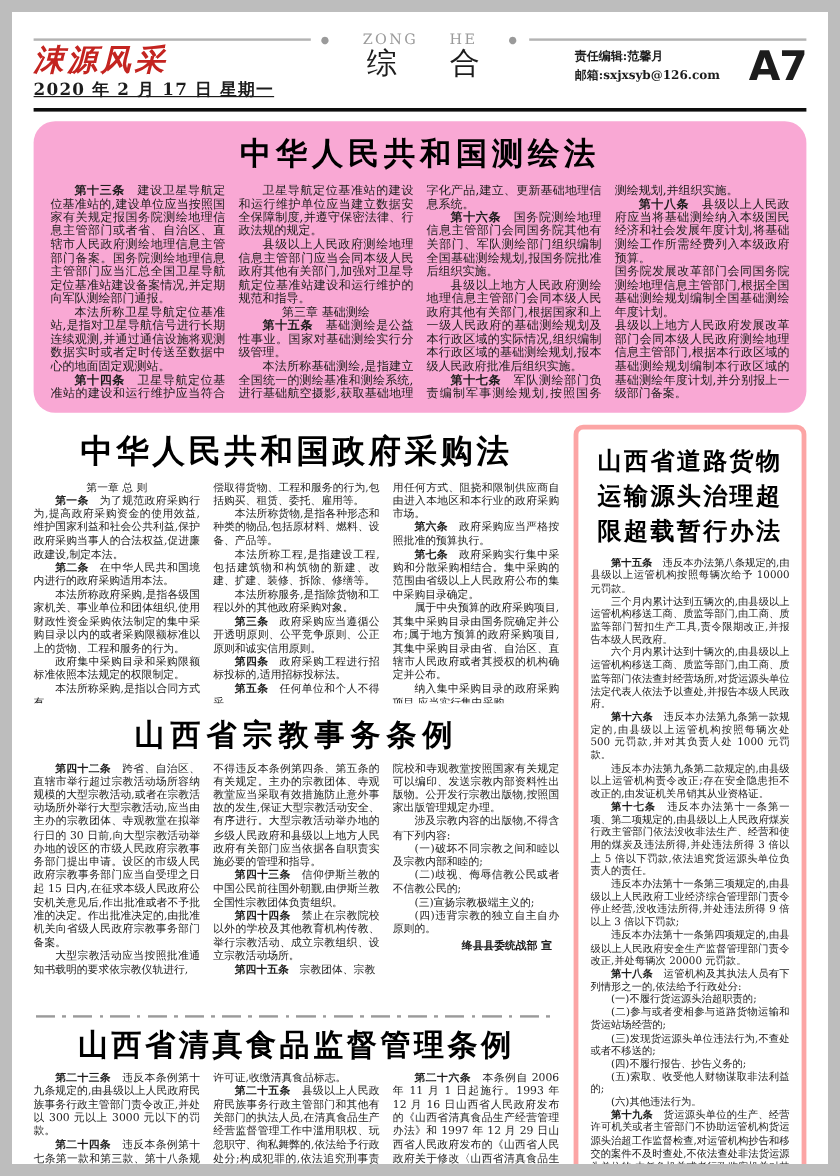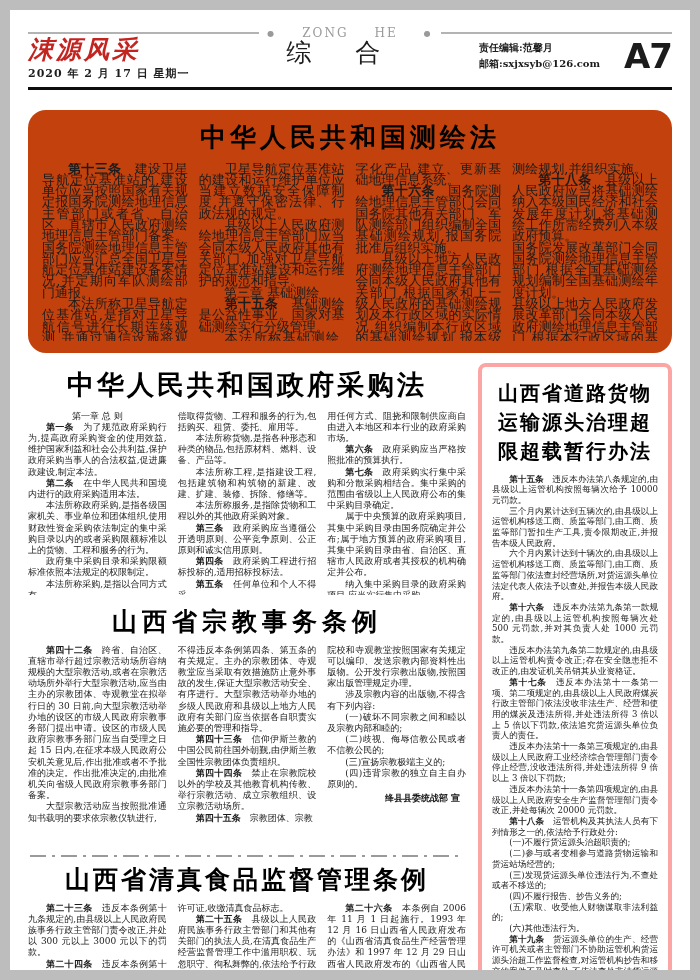--- a/index.html
+++ b/index.html
@@ -14,40 +14,40 @@
   }
   
   .topline-row{display:flex;align-items:center;margin-top:12px;}
   .topline{flex:1;height:2px;background:#b3b3b3;}
   .topcenter{display:flex;align-items:center;gap:26px;padding:0 8px;color:#9a9a9a;
     font-size:12px;letter-spacing:2px;font-family:"DejaVu Serif",serif;}
   .bullet{font-size:8px;color:#9a9a9a;}
   .header-main{display:flex;justify-content:space-between;align-items:flex-start;margin-top:-4px;}
   .brand{color:#c42420;font-size:25px;font-weight:bold;font-style:italic;
     letter-spacing:3px;font-family:"DejaVu Serif",serif;line-height:1.1;}
-  .date{font-size:11px;font-weight:bold;letter-spacing:1px;margin-top:2px;}
+  .date{font-size:14px;font-weight:bold;letter-spacing:1px;margin-top:2px;text-decoration:underline;}
   .section-cn{display:flex;gap:42px;font-size:25px;letter-spacing:2px;margin-top:0px;
     font-family:"DejaVu Serif",serif;}
   .header-right{display:flex;align-items:center;gap:24px;}
   .editor-box{font-size:10px;font-weight:bold;line-height:1.6;text-align:left;}
   .page-no{font-size:34px;font-weight:700;font-family:"DejaVu Sans",sans-serif;letter-spacing:-1px;}
   .black-rule{height:3px;background:#0d0d0d;margin-top:6px;}
   
   .art-title{margin:0;text-align:center;font-weight:900;color:#000;}
   .cols{display:flex;gap:11px;overflow:hidden;}
   .col{flex:1;min-width:0;}
   .para{margin:0;text-indent:2em;text-align:justify;}
   .para.cont{text-indent:0;}
   .para b{font-weight:bold;}
   .chapter{margin:0;text-align:center;font-weight:normal;}
   .sig{margin:3px 0 0 0;text-align:right;font-weight:bold;padding-right:6px;}
   
-  .gray-panel{background:#c2410c;border-radius:18px;margin-top:20px;padding:10px 14px 12px 14px;}
+  .gray-panel{background:#f9a8d4;border-radius:18px;margin-top:8px;padding:10px 14px 12px 14px;}
   .gray-panel .art-title{font-size:26px;letter-spacing:4px;margin-bottom:8px;}
-  .gray-panel .cols{height:178px;font-size:13px;line-height:11.3px;justify-content:space-between;}
+  .gray-panel .cols{height:178px;font-size:10px;line-height:11.3px;justify-content:space-between;}
   
   .lower{display:flex;gap:12px;margin-top:10px;}
   .left-col{width:438px;}
   .art2 .art-title{font-size:27px;letter-spacing:3px;margin:4px 0 8px 0;}
   .art2 .cols{height:184px;font-size:9px;line-height:11.2px;}
   .art3 .art-title{font-size:25px;letter-spacing:5px;margin:10px 0 7px 0;}
   .art3 .cols{height:202px;font-size:9px;line-height:11.2px;}
   .dashdot{height:2px;margin:8px 2px 6px 2px;
     background:repeating-linear-gradient(90deg,#9a9a9a 0 16px,transparent 16px 22px,#9a9a9a 22px 25px,transparent 25px 31px);}
   .art4 .art-title{font-size:25px;letter-spacing:3px;margin:2px 0 7px 0;}

